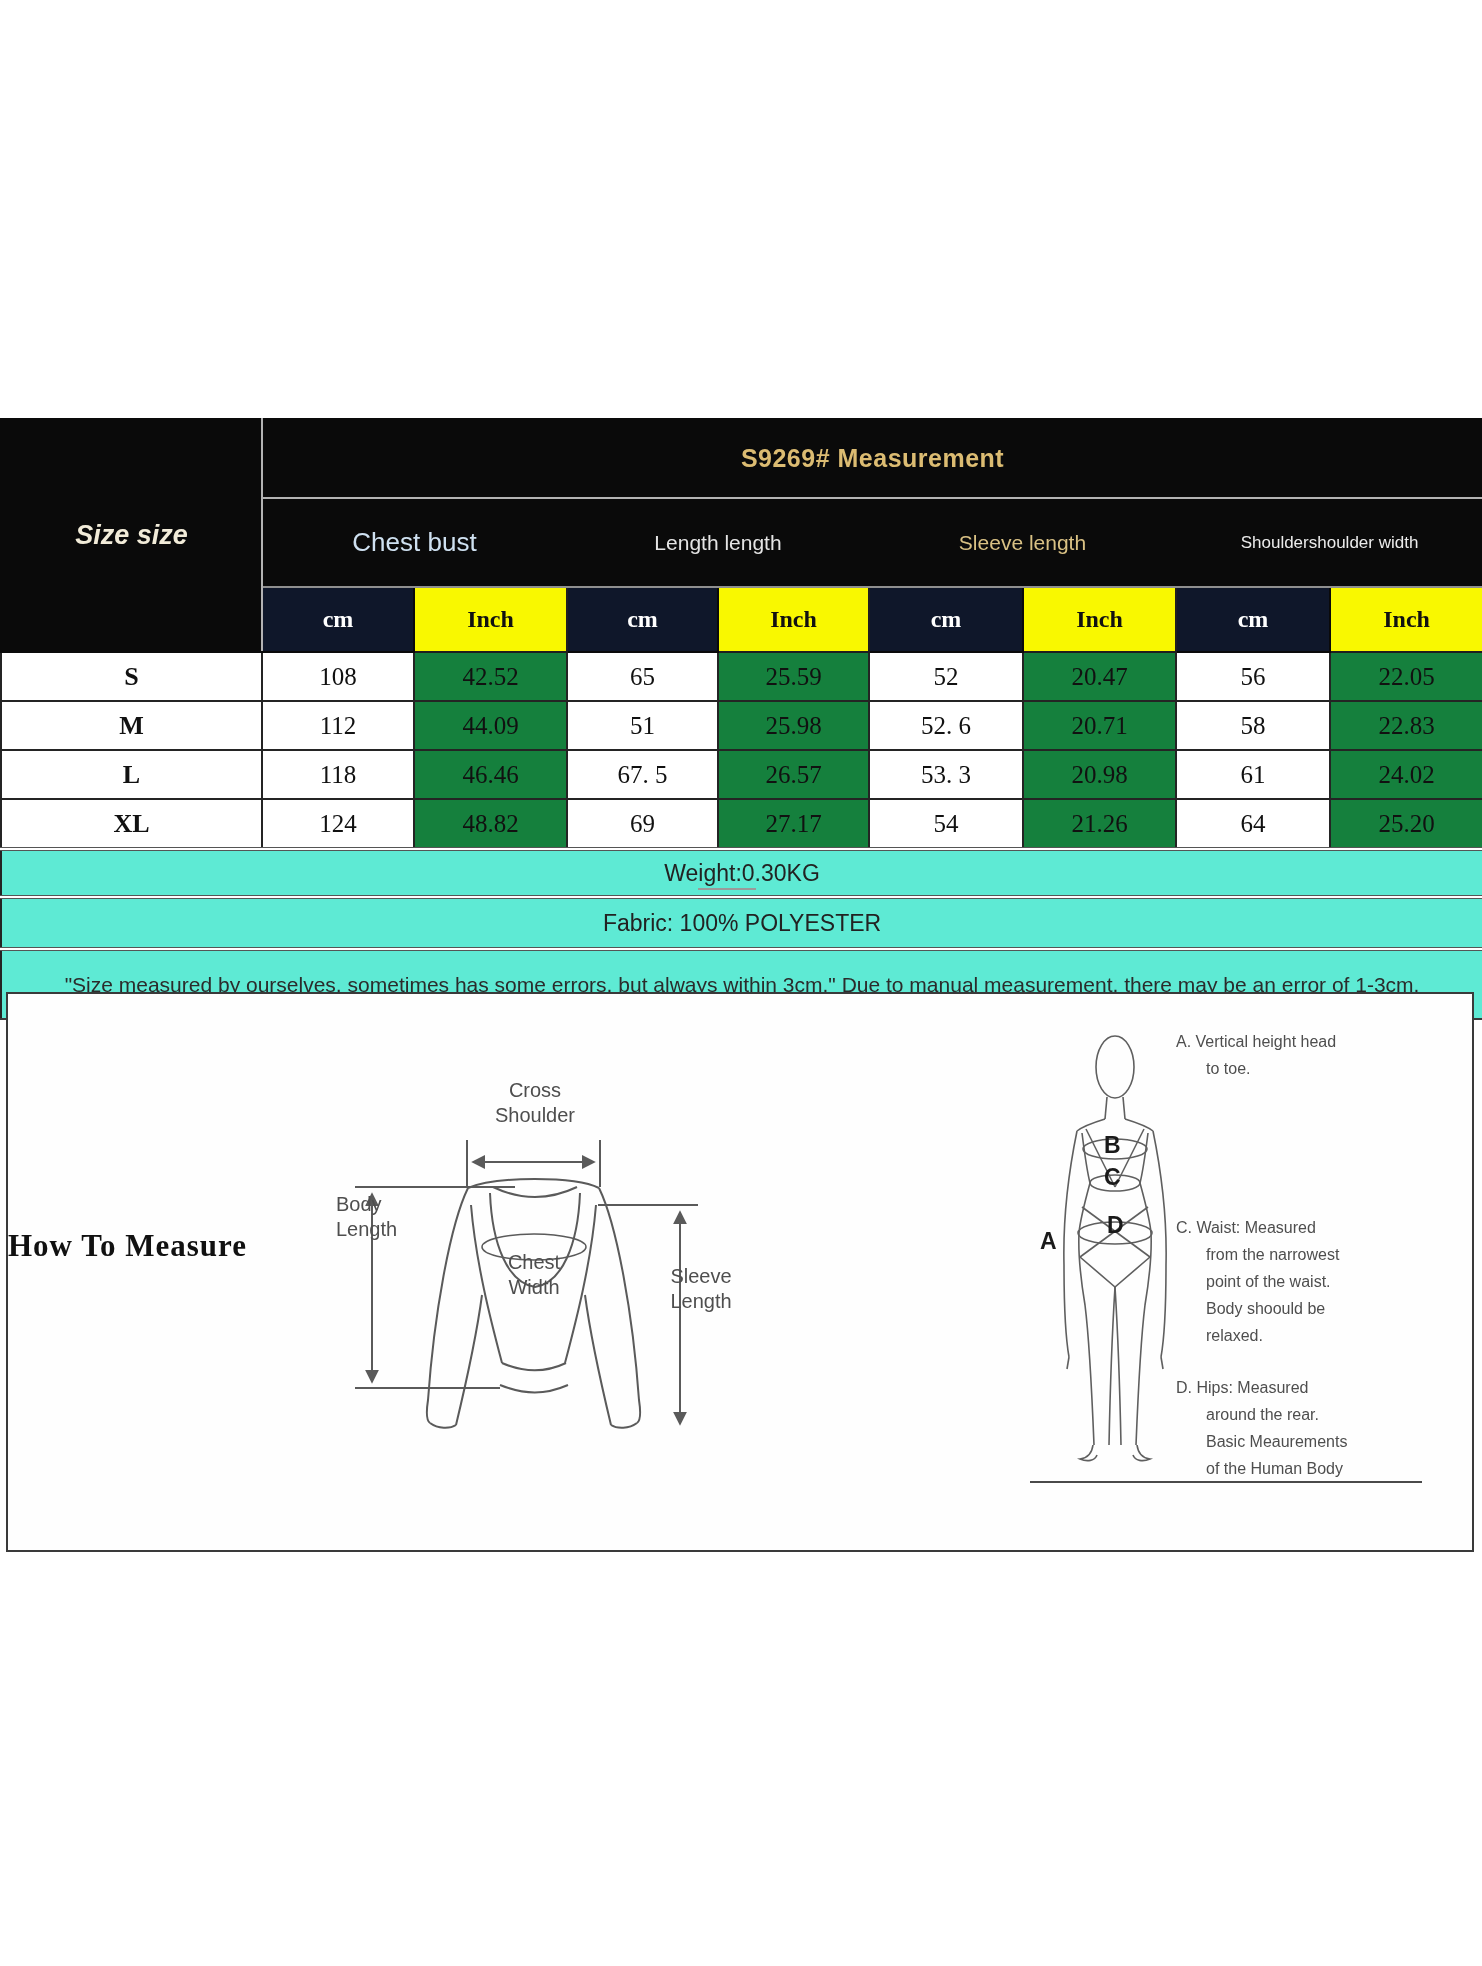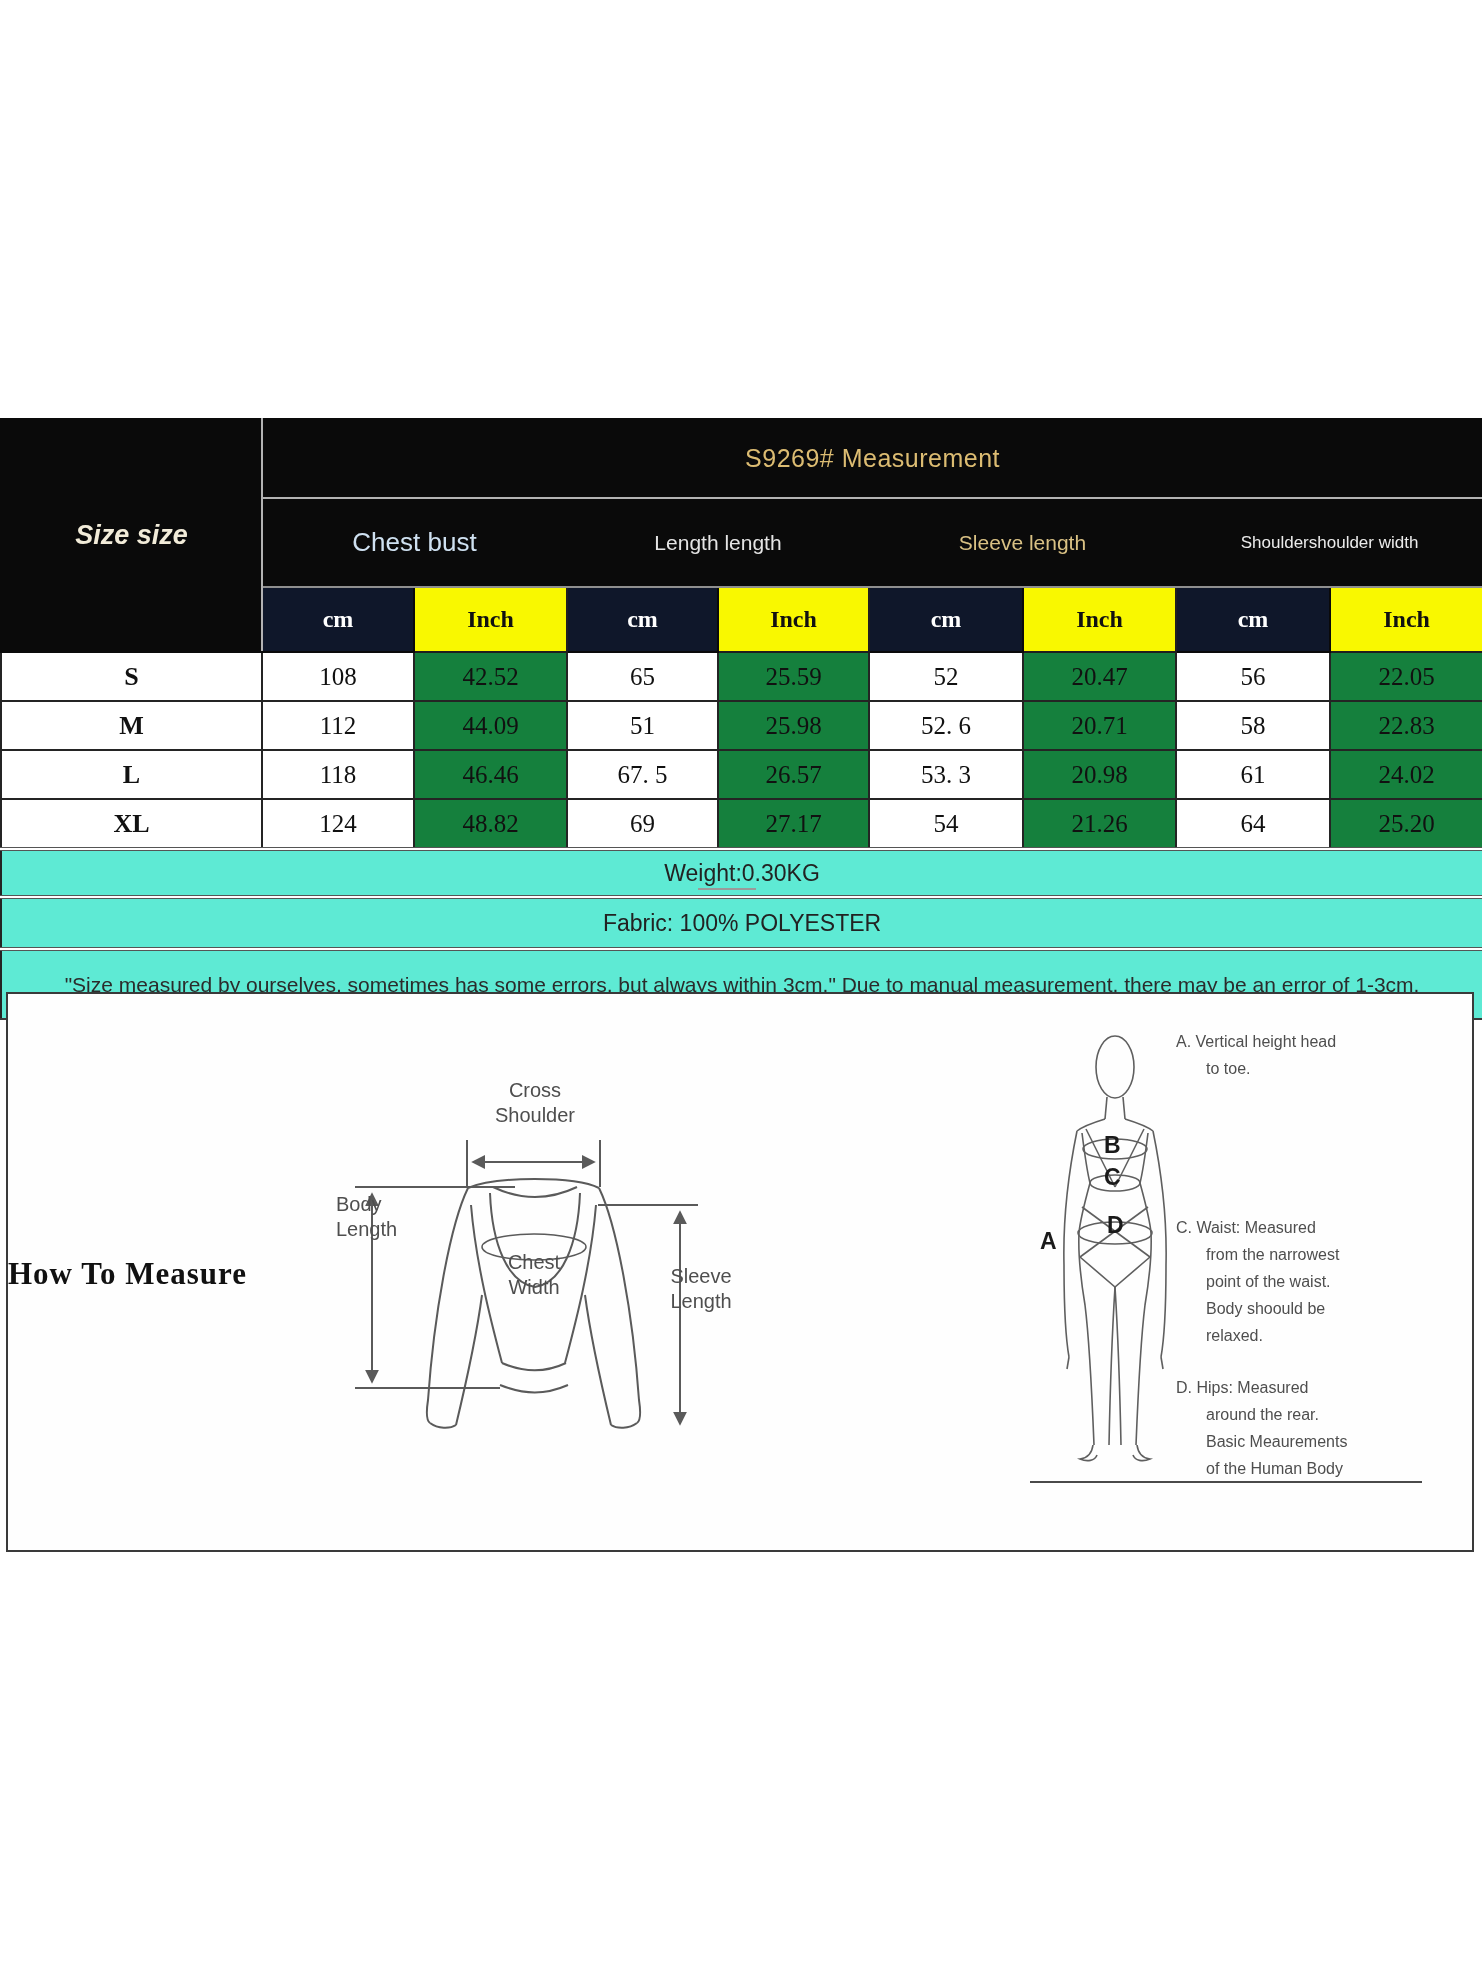--- a/index.html
+++ b/index.html
@@ -7,21 +7,21 @@
         font-family:"Liberation Sans",sans-serif;}
 
   
   table.size-table{position:absolute;left:0;top:418px;width:1482px;border-collapse:collapse;
                    table-layout:fixed;}
   table.size-table td{padding:0;text-align:center;vertical-align:middle;overflow:hidden;}
 
   
   .hdr{background:#0a0a0a;border:2px solid #0a0a0a;}
   .corner-cell{color:#f2ecd9;font-size:27px;font-weight:bold;border-right:2px solid #b3b3b3 !important;font-style:italic;}
-  .title-cell{color:#dcbc72;font-size:25px;font-weight:normal;letter-spacing:.5px;
+  .title-cell{color:#dcbc72;font-size:25px;font-weight:bold;letter-spacing:.5px;
               border-bottom:2px solid #b3b3b3 !important;}
   .group-cell{border-bottom:2px solid #8f8f8f !important;border-left:2px solid #b3b3b3 !important;}
   .g-chest{color:#cfe1f1;font-size:26px;}
   .g-length{color:#e4e4e4;font-size:21px;}
   .g-sleeve{color:#d9c184;font-size:21px;}
   .g-shoulder{color:#ececec;font-size:17px;}
 
   .unit-cm{background:#0f172a;color:#ffffff;font-family:"Liberation Serif",serif;font-weight:bold;
            font-size:24px;border:2px solid #0a0a0a;border-left:2px solid #b3b3b3;}
   .unit-inch{background:#f9f800;color:#111;font-family:"Liberation Serif",serif;font-weight:bold;
@@ -40,21 +40,21 @@
       border-top:4px double #555;font-family:"Liberation Sans",sans-serif;}
   .r-weight td{height:44px;font-size:23px;position:relative;}
   .r-fabric td{height:48px;font-size:23px;}
   .r-note td{height:67px;font-size:21px;border-bottom:2px solid #3a3a3a;color:#2b2b2b;}
   .weight-underline{position:absolute;left:calc(50% - 44px);bottom:5px;width:58px;height:2px;
                     background:#9a9a9a;}
 
   
   .guide-box{position:absolute;left:6px;top:992px;width:1468px;height:560px;
              border:2px solid #3a3a3a;box-sizing:border-box;background:#fefefe;}
-  .howto-heading{position:absolute;left:8px;top:1256px;width:340px;
+  .howto-heading{position:absolute;left:8px;top:1228px;width:340px;
                  font-family:"Liberation Serif",serif;font-weight:600;font-size:31px;
                  letter-spacing:1px;color:#111;}
   .diagram-label{position:absolute;color:#4e4e4e;font-size:20px;line-height:25px;
                  white-space:pre-line;}
   .lab-cross{left:455px;top:1078px;width:160px;text-align:center;}
   .lab-body{left:336px;top:1192px;width:95px;text-align:left;}
   .lab-chest{left:460px;top:1250px;width:148px;text-align:center;}
   .lab-sleeve{left:646px;top:1264px;width:110px;text-align:center;}
 
   .figure-letter{position:absolute;font-size:23px;font-weight:bold;color:#1a1a1a;

